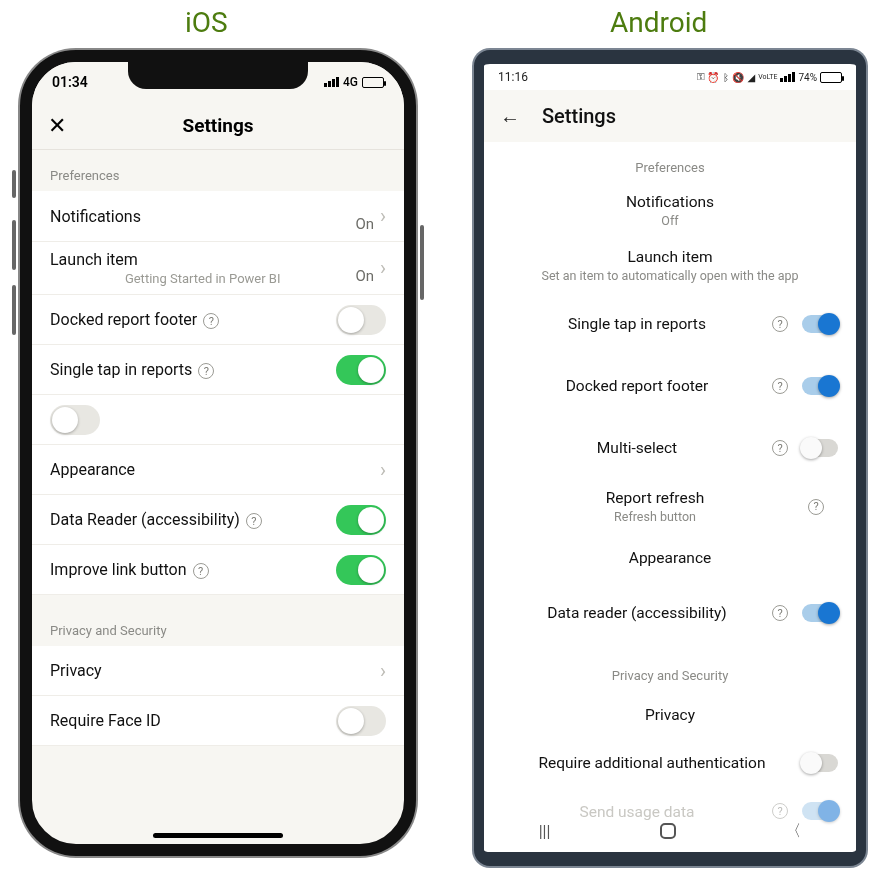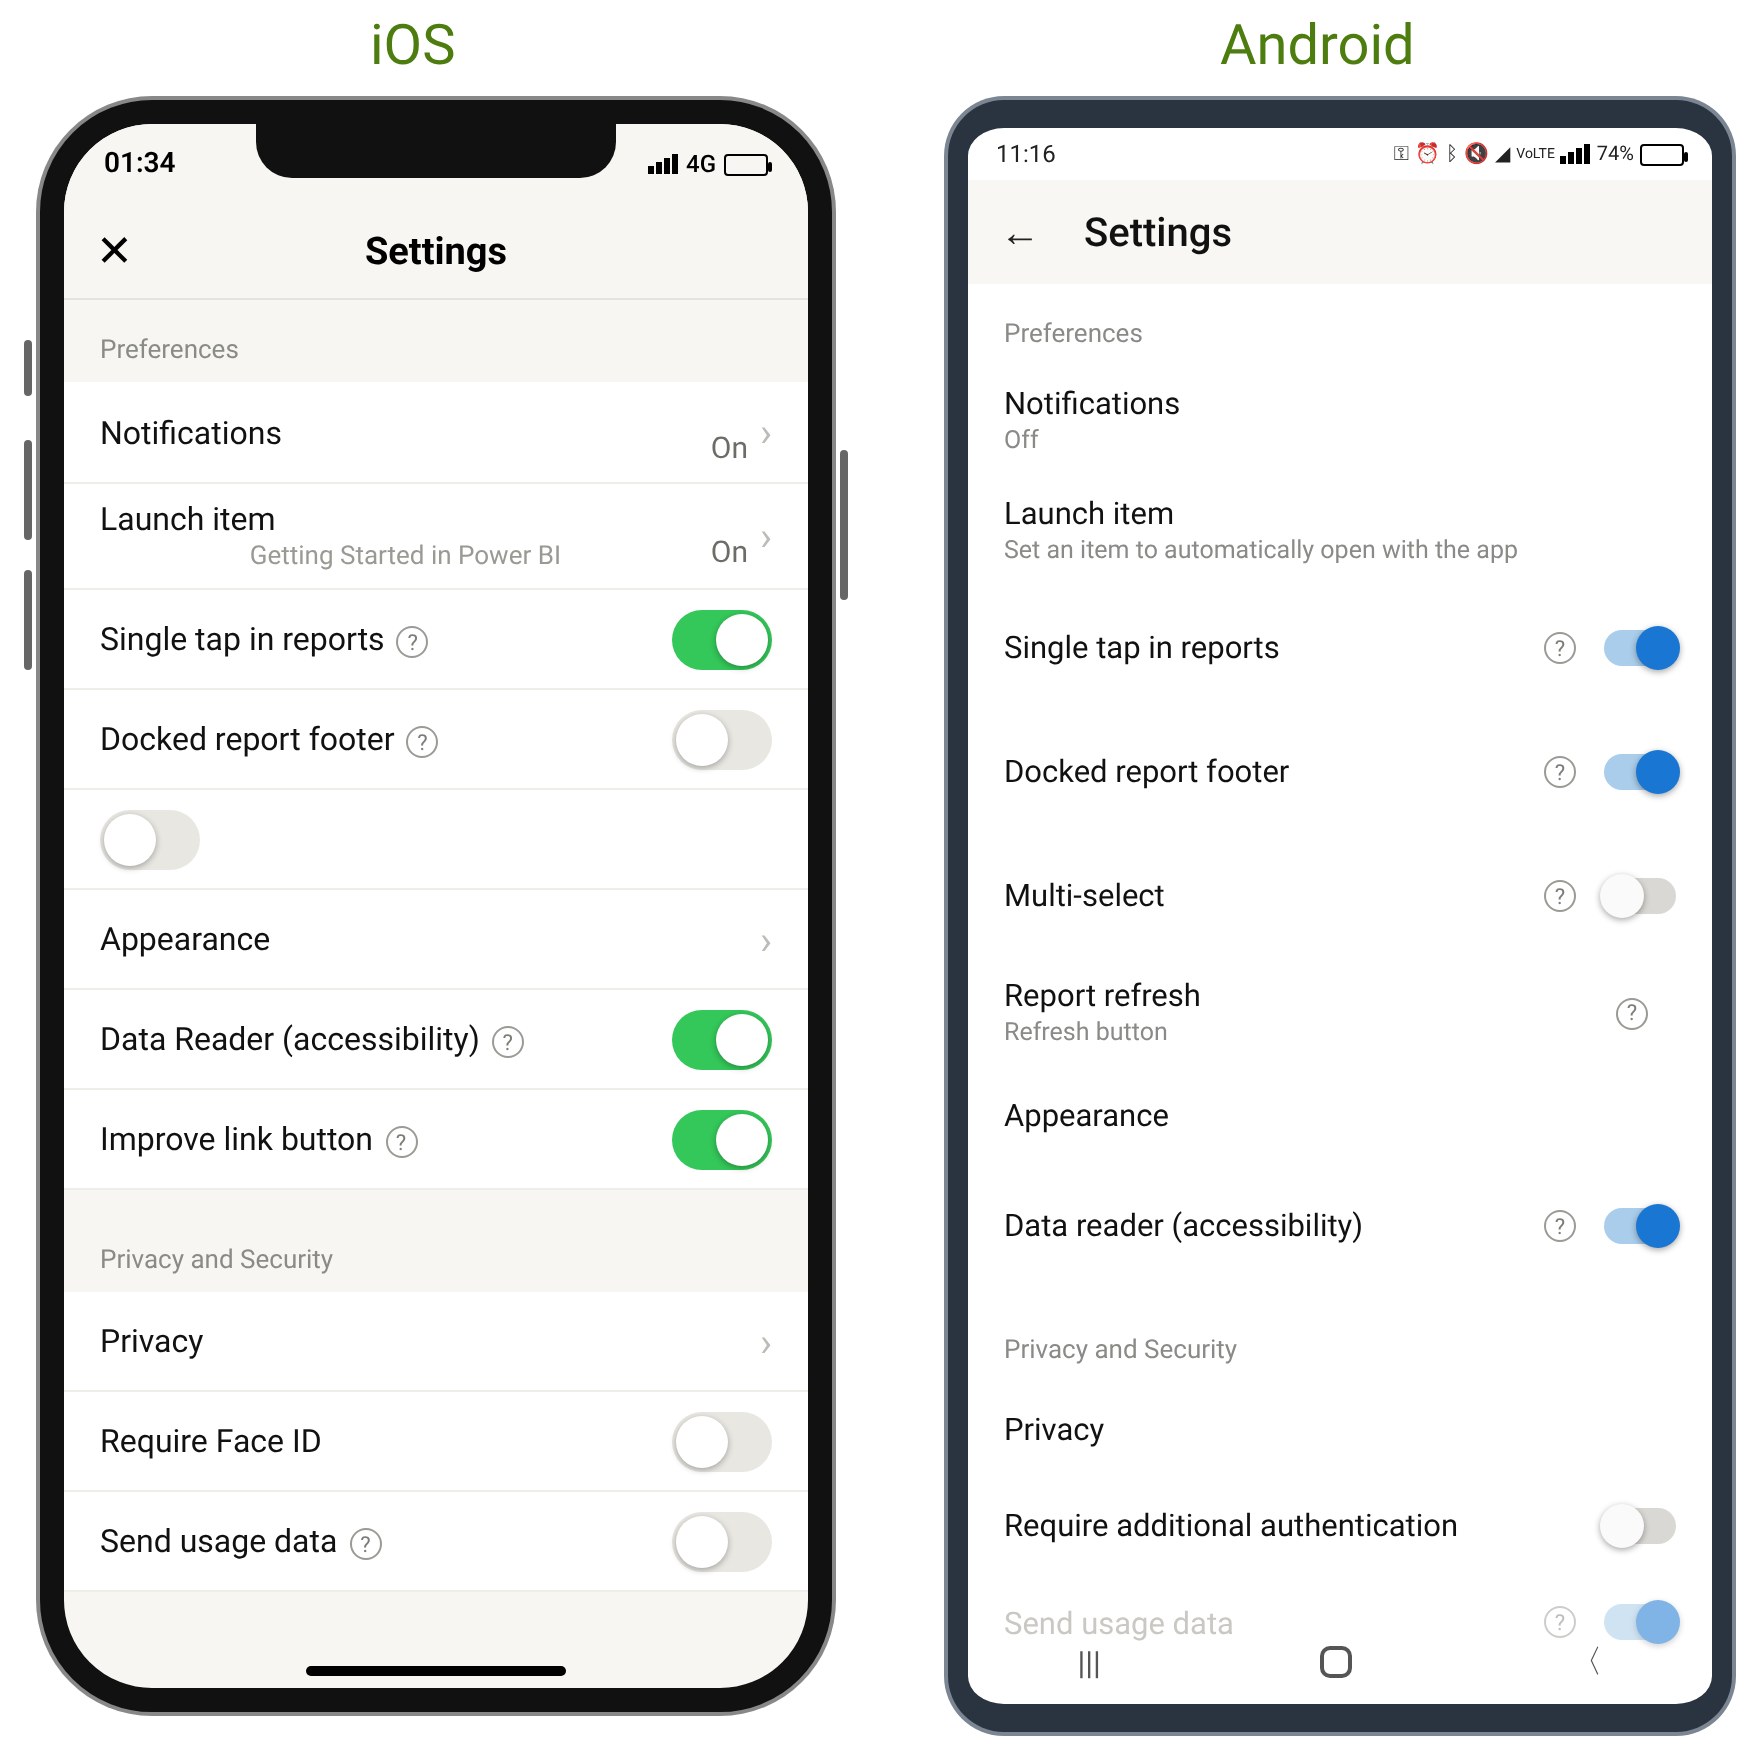--- a/index.html
+++ b/index.html
@@ -111,23 +111,24 @@
 
   
   .android {
     position:absolute;
     left:474px; top:50px;
     width:392px; height:816px;
     background:#fff;
     border:10px solid #2a3440;
     border-top-width:14px;
     border-bottom-width:14px;
-    border-radius:28px;
+    border-radius:16px;
     box-shadow:0 0 0 2px #7c8693;
     overflow:hidden;
+    text-align:center;
   }
   .android .status {
     height:26px; display:flex; justify-content:space-between;
     padding:0 14px; align-items:center; font-size:12px; color:#222;
   }
   .android .status .right{display:flex;gap:3px;align-items:center;font-size:10px;}
   .android .titlebar {
     height:52px; display:flex; align-items:center; gap:22px;
     padding:0 16px; background:#f8f7f3;
   }
@@ -230,34 +231,34 @@
     <div class="row">
       <div class="main">
         <div class="t">Launch item</div>
         <div class="s">Getting Started in Power BI</div>
       </div>
       <span class="val">On</span>
       <span class="chev">›</span>
     </div>
 
     <div class="row">
+      <div class="main"><span class="t">Docked report footer</span><span class="help">?</span></div>
+      <div class="ios-switch off">
+          <div class="knob"></div>
+        </div>
+    </div>
+
+    <div class="row">
       <div class="main"><span class="t">Single tap in reports</span><span class="help">?</span></div>
       <div class="ios-switch on">
           <div class="knob"></div>
         </div>
     </div>
 
     <div class="row">
-      <div class="main"><span class="t">Docked report footer</span><span class="help">?</span></div>
-      <div class="ios-switch off">
-          <div class="knob"></div>
-        </div>
-    </div>
-
-    <div class="row">
       <div class="ios-switch off">
           <div class="knob"></div>
         </div>
     </div>
 
     <div class="row">
       <div class="main">
           <div class="t">Appearance</div>
         </div>
       <span class="chev">›</span>
@@ -286,26 +287,20 @@
       <span class="chev">›</span>
     </div>
 
     <div class="row">
       <div class="main"><span class="t">Require Face ID</span></div>
       <div class="ios-switch off">
           <div class="knob"></div>
         </div>
     </div>
 
-    <div class="row">
-      <div class="main"><span class="t">Send usage data</span><span class="help">?</span></div>
-      <div class="ios-switch off">
-          <div class="knob"></div>
-        </div>
-    </div>
   </div>
 
   <div class="home-ind"></div>
 </div>
 
 <div class="android">
   <div class="status">
     <span>11:16</span>
     <span class="right">
       <span>⚿</span>

